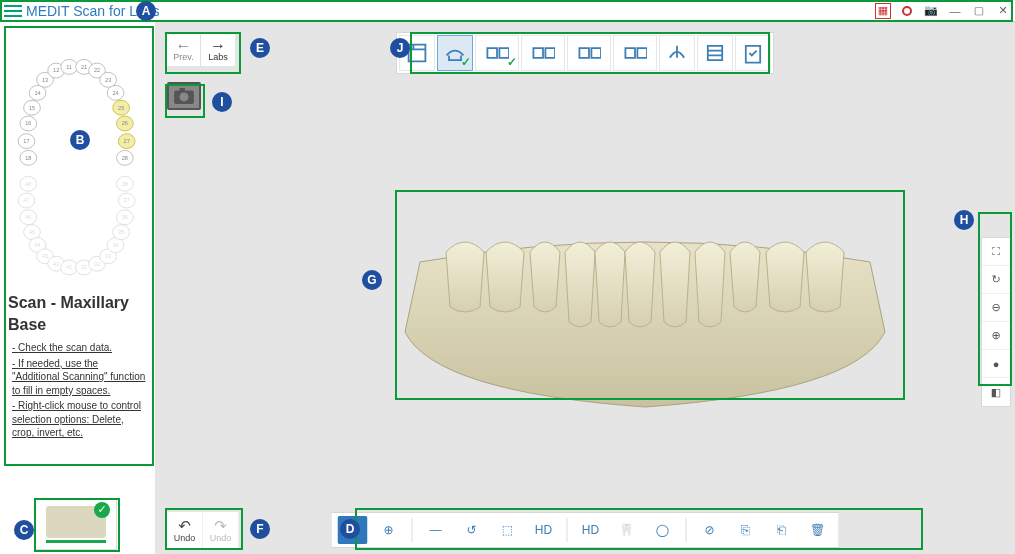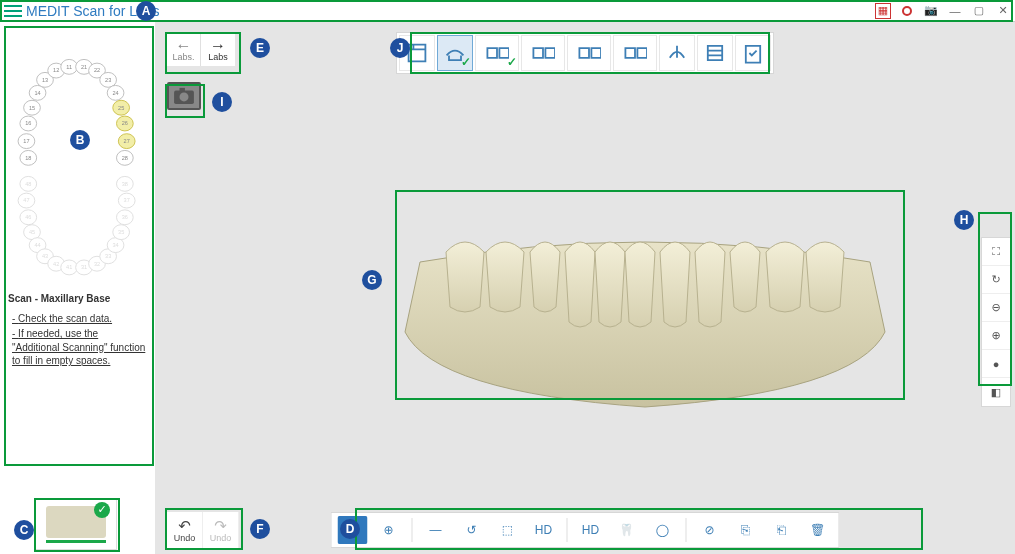--- a/index.html
+++ b/index.html
@@ -61,21 +61,21 @@
     background:#fff;
   }
   .teeth-chart svg { width:100%; height:100%; }
   
   .help-panel {
     font-size: 10px;
     color:#333;
     padding: 2px 4px;
     line-height: 1.35;
   }
-  .help-panel h4 { font-size: 10px; font-weight:700; margin-bottom:6px; }
+  .help-panel h4 { font-size: 16px; font-weight:700; margin-bottom:6px; }
   .help-panel ul { list-style: none; padding-left: 4px; }
   .help-panel li::before { content: "- "; color:#333; }
   .help-panel li { margin-bottom: 0; text-decoration: underline; }
   .help-panel li + li { margin-top: 2px; }
   
   .thumb-area {
     position:absolute; left:35px; bottom:4px;
     width:82px; height:52px; background:#fff;
     display:flex; align-items:center; justify-content:center;
     border:1px solid #ddd;
@@ -346,30 +346,31 @@
               <ellipse cx="126" cy="170" rx="9" ry="8" fill="#fff" stroke="#ddd"></ellipse>
               <text x="126" y="172" text-anchor="middle" font-size="6" fill="#ddd">38</text>
             </g>
           </svg>
       </div>
       <div class="help-panel">
         <h4>Scan - Maxillary Base</h4>
         <ul id="help-list">
             <li>Check the scan data.</li>
             <li>If needed, use the "Additional Scanning" function to fill in empty spaces.</li>
+            <li>Right-click mouse to control selection options: Delete, crop, invert, etc.</li>
           </ul>
       </div>
     </div>
 
     <div class="main">
 
       <div class="nav-btns">
         <div class="nav-btn">
           <div class="arrow">←</div>
-            <div>Labs.</div>
+            <div>Prev.</div>
         </div>
         <div class="nav-btn enabled">
           <div class="arrow">→</div>
             <div>Labs</div>
         </div>
       </div>
 
       <div class="camera-btn">
         <svg width="22" height="18" viewBox="0 0 24 20">
             <rect x="1" y="4" width="22" height="15" rx="2" fill="#555"></rect>

